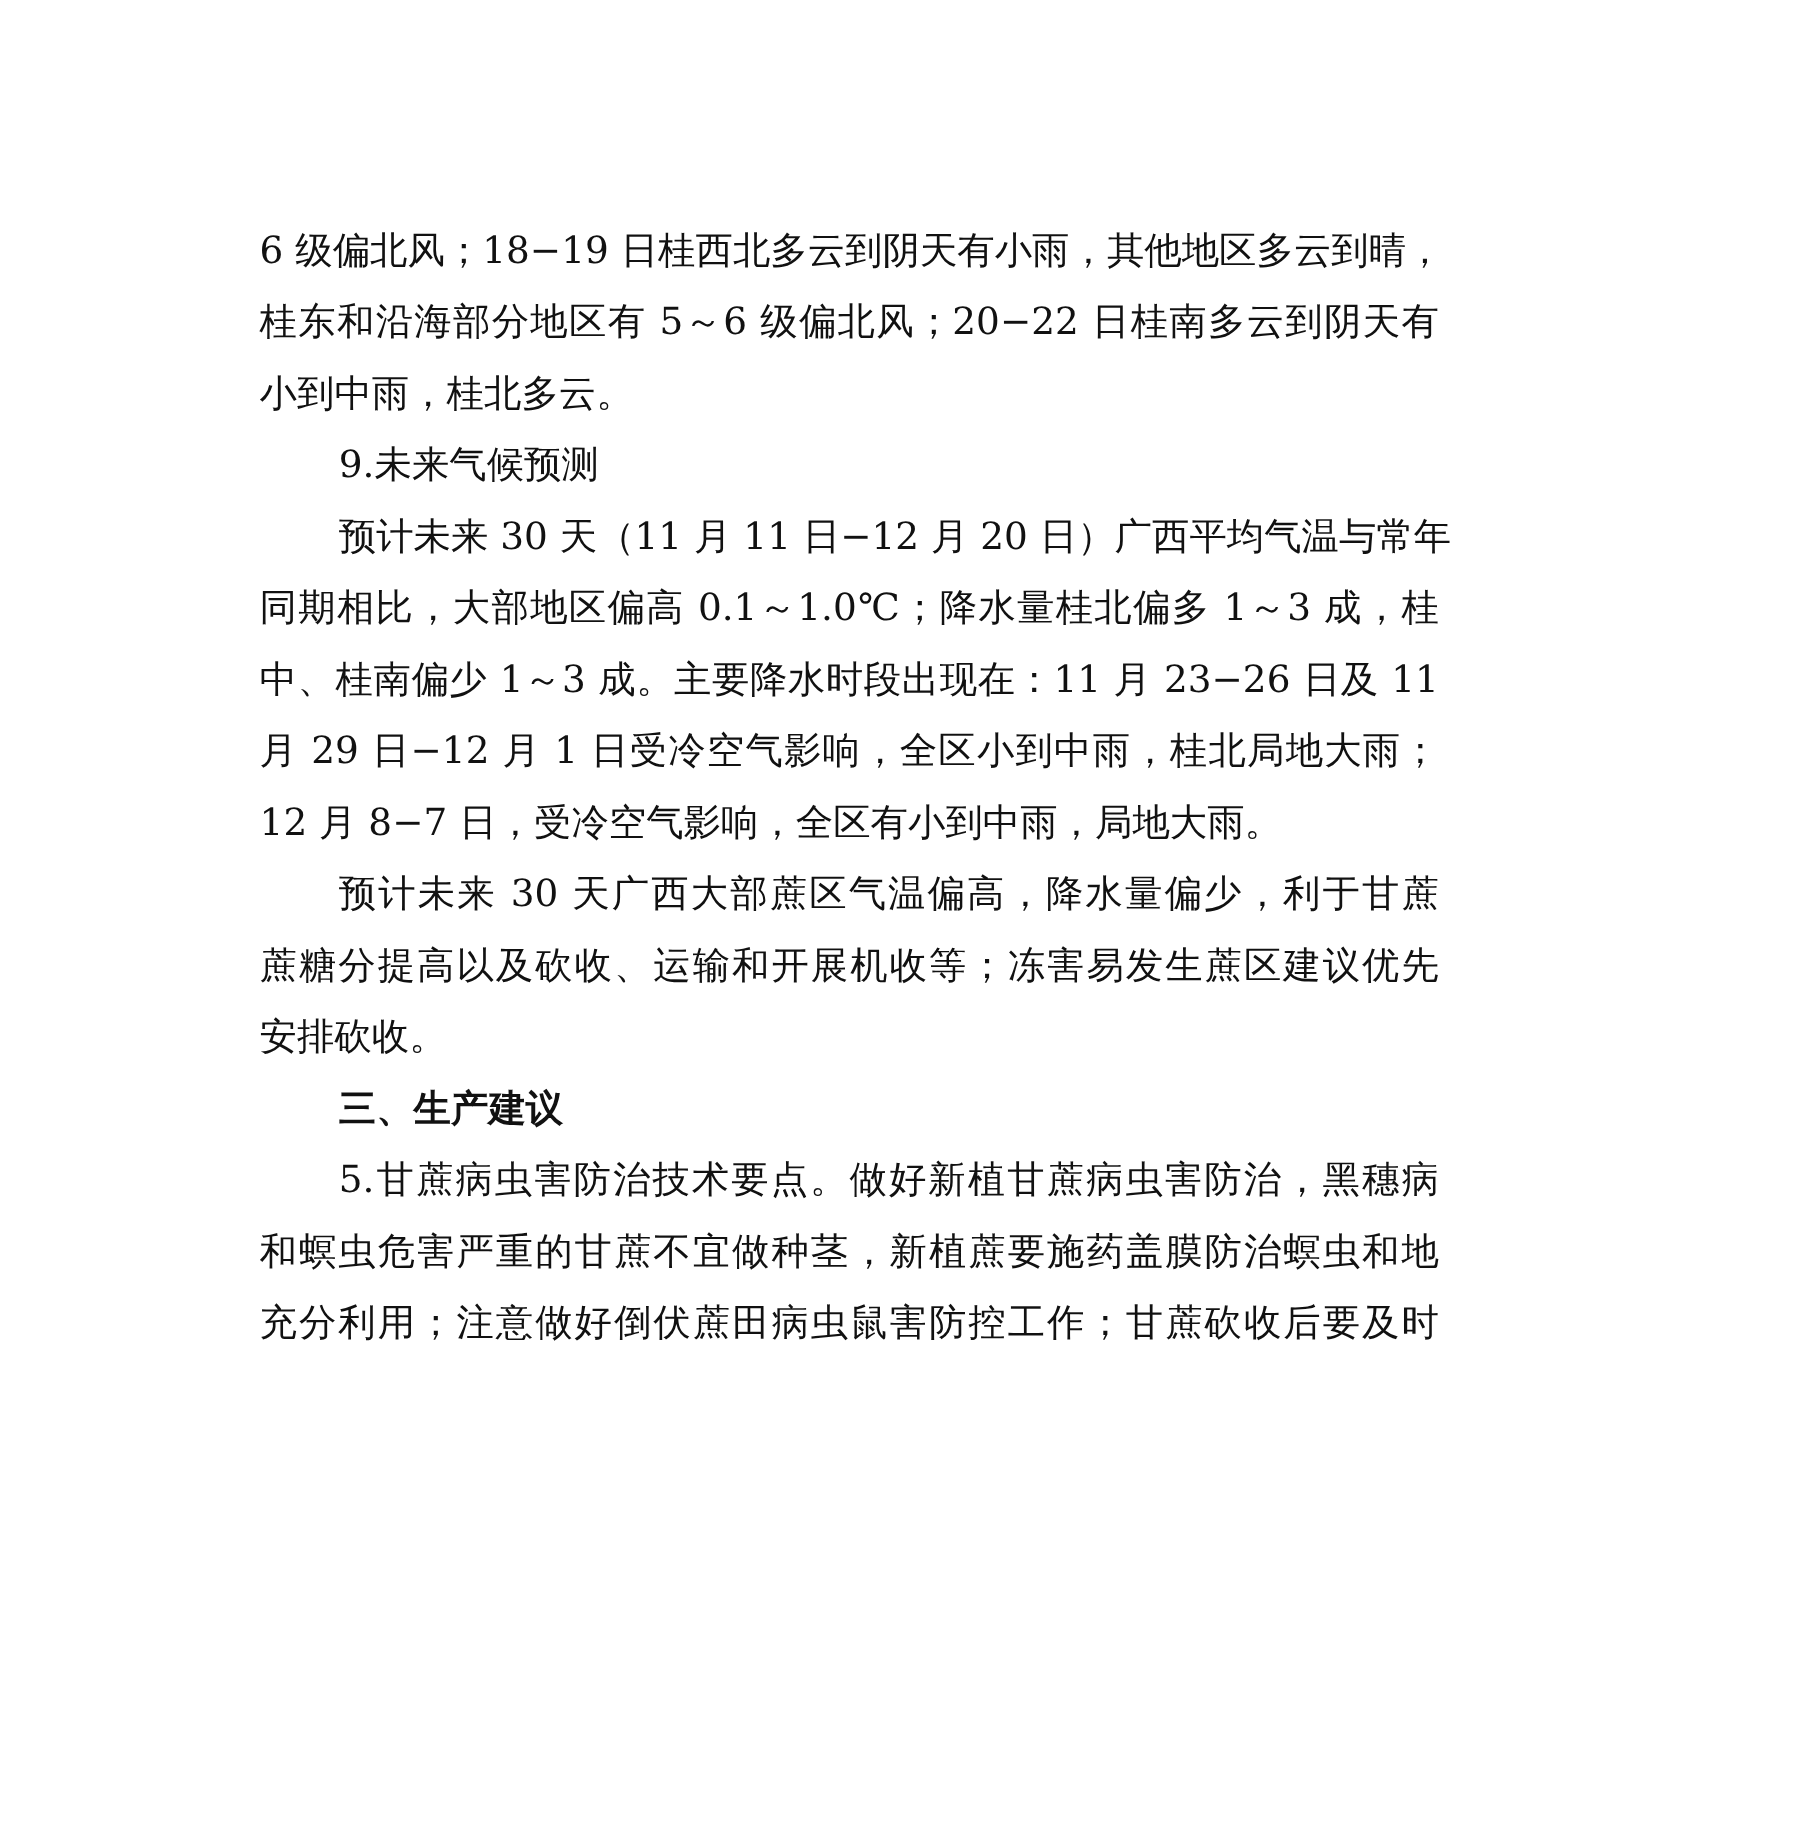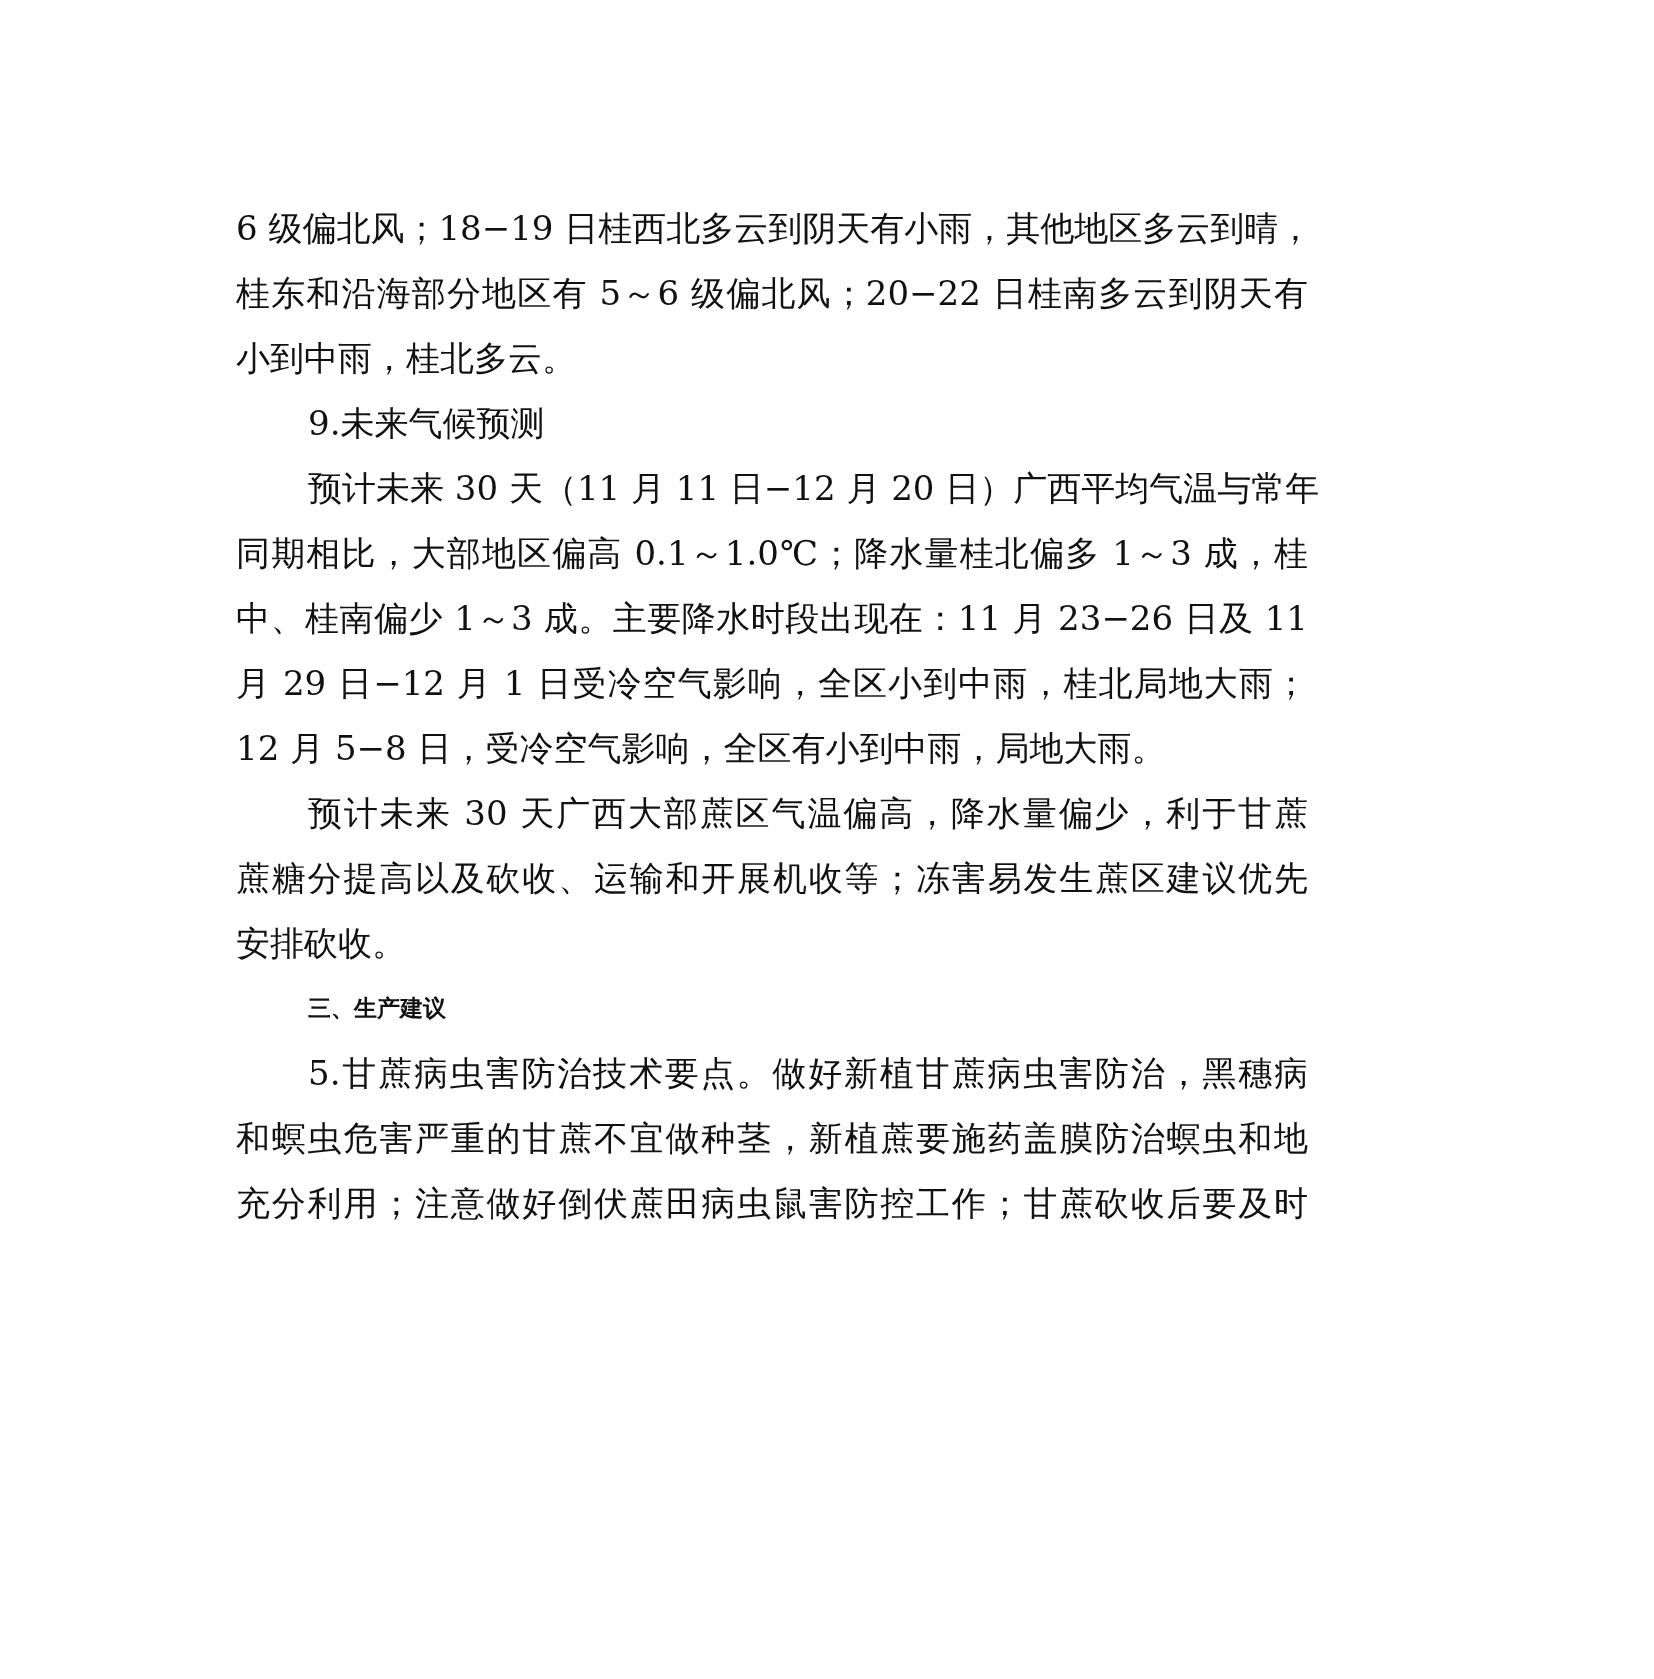--- a/index.html
+++ b/index.html
@@ -8,21 +8,21 @@
   .content { position: absolute; left: 236px; top: 196px; width: 1072px; }
   .line {
     height: 65px; line-height: 65px;
     font-family: "DejaVu Serif", "Liberation Serif", serif;
     font-size: 34px; color: #111;
     text-align: justify; text-align-last: justify;
     white-space: nowrap; overflow: visible;
   }
   .line.last { text-align-last: left; }
   .line.indent { padding-left: 72px; }
-  .heading { font-family: "DejaVu Sans", "Liberation Sans", sans-serif; font-weight: bold; font-size: 23px; padding-left: 72px; text-align-last: left; }
+  .heading { font-family: "DejaVu Sans", "Liberation Sans", sans-serif; font-weight: bold; font-size: 34px; padding-left: 72px; text-align-last: left; }
   .sub { text-align-last: left; padding-left: 72px; }
 </style>
 </head>
 <body>
 
 <div class="page">
   <div class="content">
 
     <div>
       <div class="line">6 级偏北风；18−19 日桂西北多云到阴天有小雨，其他地区多云到晴，</div>
@@ -30,21 +30,21 @@
       <div class="line last">小到中雨，桂北多云。</div>
     </div>
 
     <div class="line sub">9.未来气候预测</div>
 
     <div>
       <div class="line indent">预计未来 30 天（11 月 11 日−12 月 20 日）广西平均气温与常年</div>
       <div class="line">同期相比，大部地区偏高 0.1～1.0℃；降水量桂北偏多 1～3 成，桂</div>
       <div class="line">中、桂南偏少 1～3 成。主要降水时段出现在：11 月 23−26 日及 11</div>
       <div class="line">月 29 日−12 月 1 日受冷空气影响，全区小到中雨，桂北局地大雨；</div>
-      <div class="line last">12 月 5−8 日，受冷空气影响，全区有小到中雨，局地大雨。</div>
+      <div class="line last">12 月 8−7 日，受冷空气影响，全区有小到中雨，局地大雨。</div>
     </div>
 
 
     <div>
       <div class="line indent">预计未来 30 天广西大部蔗区气温偏高，降水量偏少，利于甘蔗</div>
       <div class="line">蔗糖分提高以及砍收、运输和开展机收等；冻害易发生蔗区建议优先</div>
       <div class="line last">安排砍收。</div>
     </div>
 
     <div class="line heading">三、生产建议</div>

